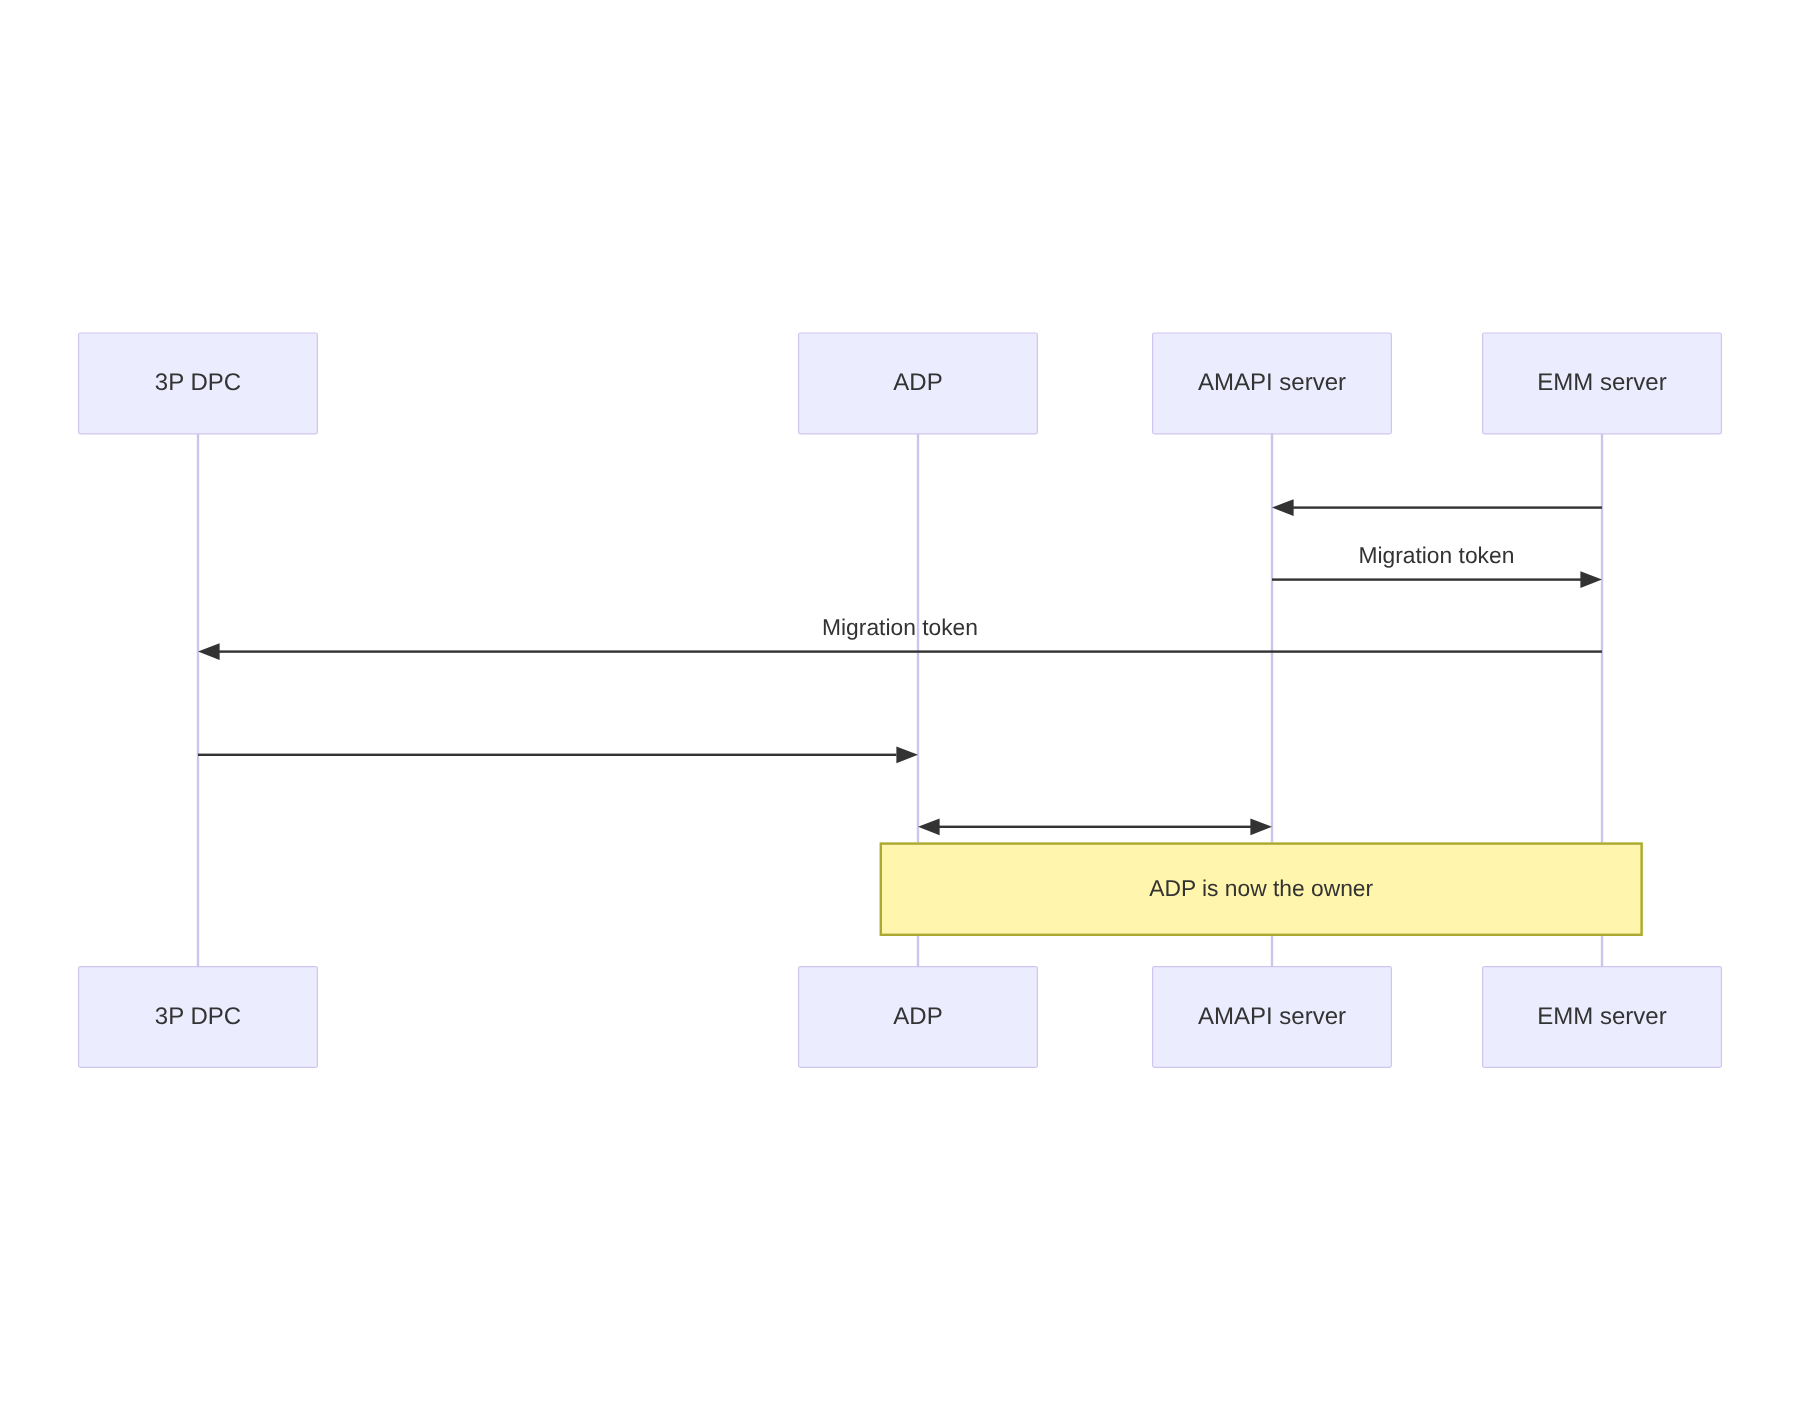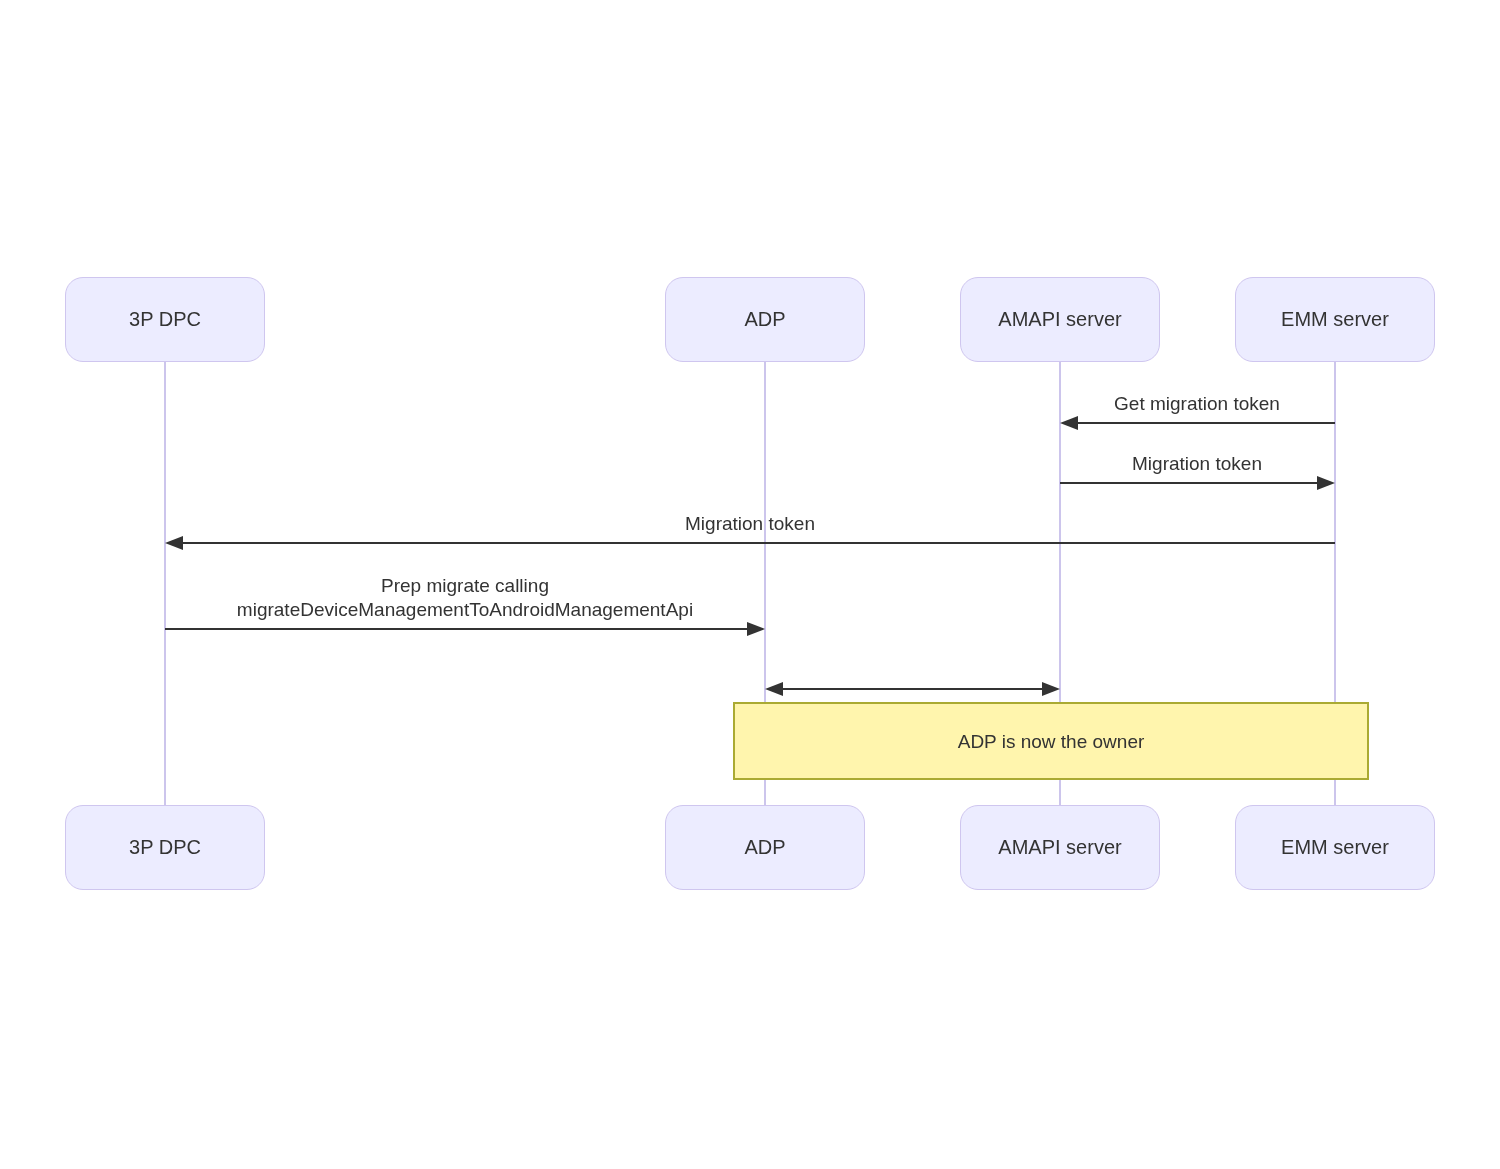--- a/index.html
+++ b/index.html
@@ -21,21 +21,21 @@
     width: 2px;
     background: var(--lifeline, #CCC5EC);
   }
 
   .actor {
     position: absolute;
     width: 200px;
     height: 85px;
     background: var(--actor-fill, #ECECFF);
     border: 1px solid var(--actor-border, #CFC6EF);
-    border-radius: 18px;
+    border-radius: 2px;
     display: flex;
     align-items: center;
     justify-content: center;
     font-size: 20px;
     color: var(--text, #333333);
   }
   .actor.top { top: 277px; }
   .actor.bottom { top: 805px; }
 
   .msg-label {
@@ -96,36 +96,31 @@
   <div class="actor top" style="left:665px;">
     <span>ADP</span>
   </div>
   <div class="actor top" style="left:960px;">
     <span>AMAPI server</span>
   </div>
   <div class="actor top" style="left:1235px;">
     <span>EMM server</span>
   </div>
 
-  <div class="msg-label" style="left:1047px; top:392px; width:300px;">Get migration token</div>
   <div class="arrow-head point-left" style="left:1060px; top:416px;"></div>
   <div class="arrow-line" style="left:1076px; top:422px; width:259px;"></div>
 
   <div class="msg-label" style="left:1047px; top:452px; width:300px;">Migration token</div>
   <div class="arrow-line" style="left:1060px; top:482px; width:259px;"></div>
   <div class="arrow-head point-right" style="left:1317px; top:476px;"></div>
 
   <div class="msg-label" style="left:600px; top:512px; width:300px;">Migration token</div>
   <div class="arrow-head point-left" style="left:165px; top:536px;"></div>
   <div class="arrow-line" style="left:181px; top:542px; width:1154px;"></div>
 
-  <div class="msg-label" style="left:145px; top:574px; width:640px;">
-    <div>Prep migrate calling</div>
-    <div>migrateDeviceManagementToAndroidManagementApi</div>
-  </div>
   <div class="arrow-line" style="left:165px; top:628px; width:582px;"></div>
   <div class="arrow-head point-right" style="left:747px; top:622px;"></div>
 
   <div class="arrow-head point-left" style="left:765px; top:682px;"></div>
   <div class="arrow-line" style="left:781px; top:688px; width:263px;"></div>
   <div class="arrow-head point-right" style="left:1042px; top:682px;"></div>
 
   <div class="note">
     <div>ADP is now the owner</div>
   </div>

